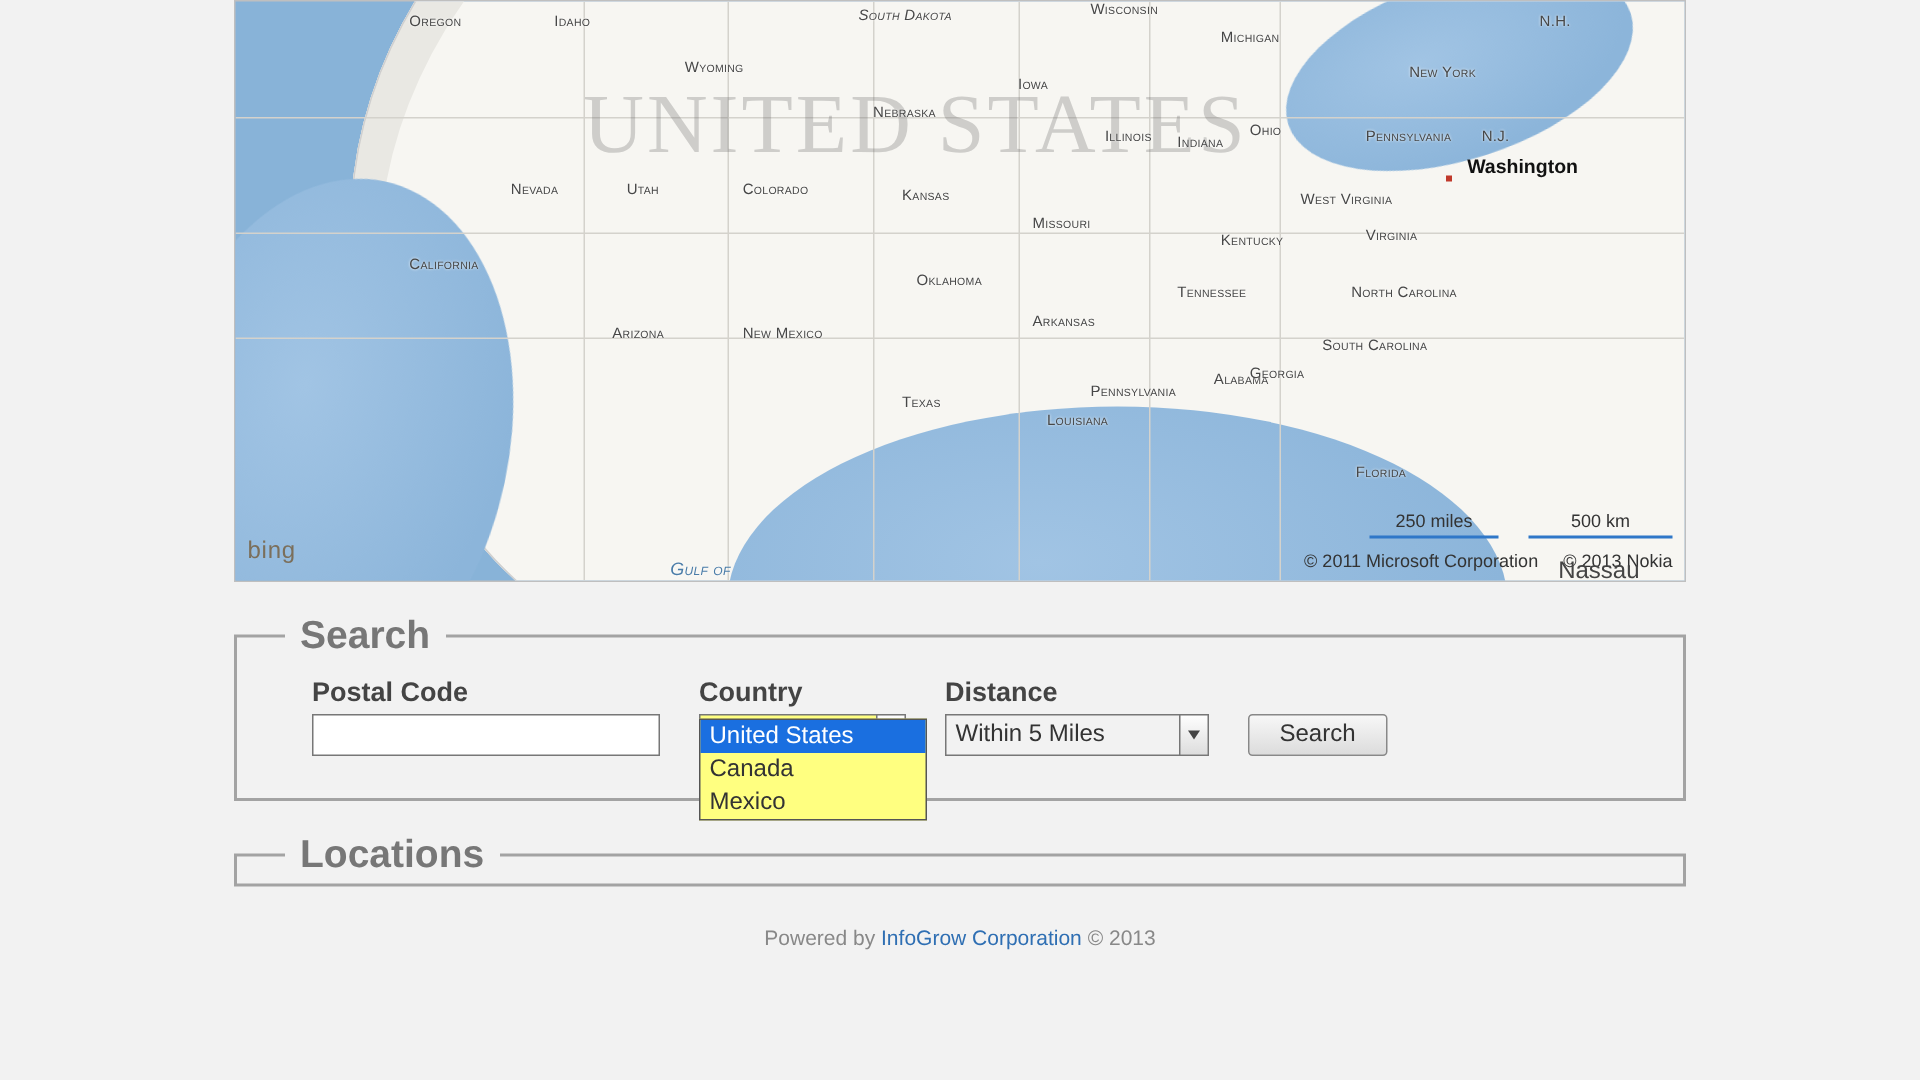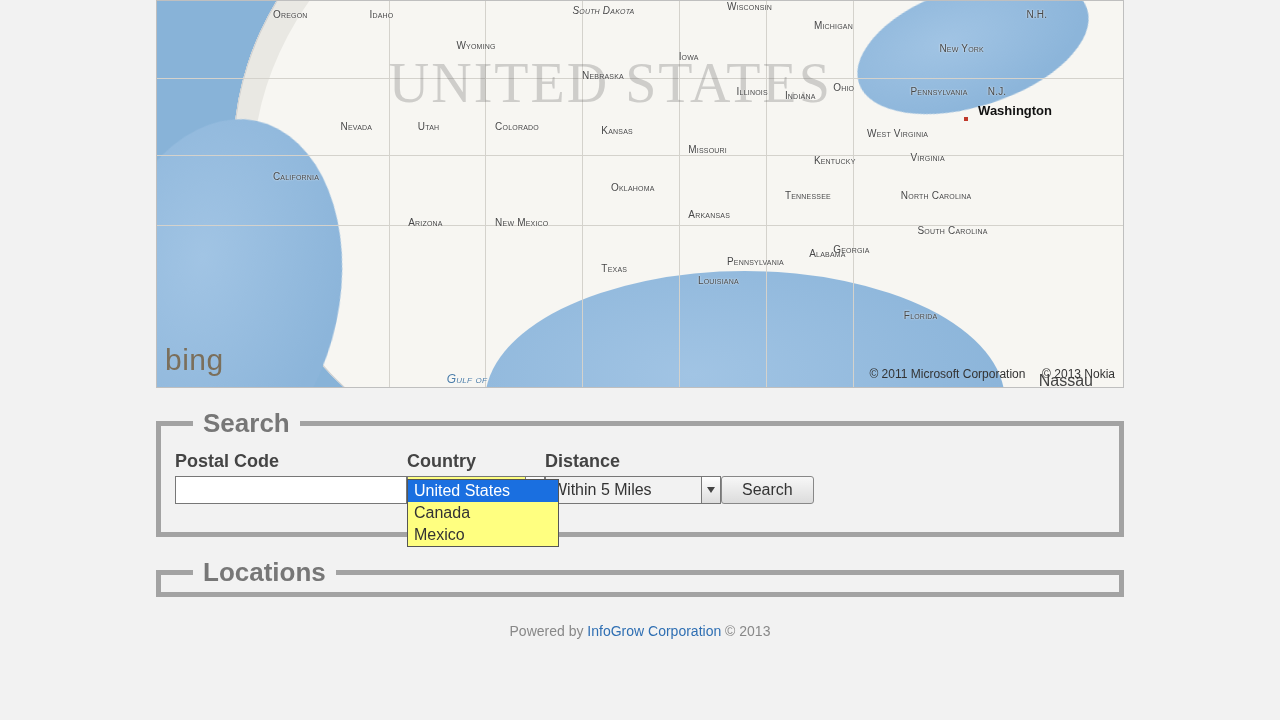--- a/index.html
+++ b/index.html
@@ -18,31 +18,31 @@
     transform:rotate(-4deg);
   }
   .water-blob { position:absolute; background:radial-gradient(ellipse at 40% 40%, #a1c4e4 0%, #8cb5da 70%); border-radius:50%; filter:blur(.5px); }
   .wb1 { width:240px; height:120px; left:72%; top:-4%; transform:rotate(-18deg); } 
   .wb2 { width:520px; height:260px; left:34%; top:70%; } 
   .wb3 { width:240px; height:360px; left:-6%; top:30%; transform:rotate(12deg); } 
   .us-watermark { position:absolute; left:24%; top:50px; font-size:56px; letter-spacing:2px; color:rgba(100,100,100,.28); font-family: Georgia, 'Times New Roman', serif; font-weight:400; }
   .state-label { position:absolute; font-size:10px; color:#474747; font-family:Verdana, Geneva, sans-serif; font-variant:small-caps; letter-spacing:.2px; text-shadow:0 0 2px #fff; pointer-events:none; }
   .capital-label { position:absolute; font-size:13px; color:#111; font-weight:700; }
   .capital-dot { position:absolute; width:4px; height:4px; background:#c0392b; }
-  .bing-logo { position:absolute; left:8px; bottom:10px; font-family:'Segoe UI',Arial; font-size:30px; color:#7b6f5b; letter-spacing:.5px; }
+  .bing-logo { position:absolute; left:8px; bottom:10px; font-family:'Segoe UI',Arial; font-size:16px; color:#7b6f5b; letter-spacing:.5px; }
   .nassau { position:absolute; right:30px; bottom:-3px; font-size:16px; color:#444; }
   .credits { position:absolute; right:8px; bottom:6px; font-size:12px; color:#333; background:rgba(242,242,242,.0); }
   .scale-wrap { position:absolute; right:8px; bottom:28px; display:flex; gap:20px; align-items:flex-end; }
   .scale { text-align:center; font-size:12px; color:#333; }
   .scale .bar { height:2px; background:#2f77c8; margin-top:3px; }
 
-  fieldset.panel { border:5px solid #a3a3a3; margin:20px 0 0 0; padding:10px 14px 28px 14px; position:relative; }
+  fieldset.panel { border:2px solid #a3a3a3; margin:20px 0 0 0; padding:10px 14px 28px 14px; position:relative; }
   fieldset.panel > legend { padding:0 10px; font-size:26px; font-weight:700; color:#777; margin-left:18px; }
 
-  .search-row { display:flex; align-items:flex-end; margin-top:2px;}
+  .search-row { display:flex; gap:26px; align-items:flex-end; margin-top:2px;margin-left:36px;}
   .field label { display:block; font-weight:700; font-size:18px; color:#444; margin-bottom:4px; }
   .input { border:1px solid #777; background:#fff; height:28px; font-size:16px; padding:2px 6px; }
   .postal .input { width:232px; }
   .select-wrap { display:flex; }
   .select-val { border:1px solid #777; border-right:none; height:28px; padding:2px 6px; font-size:16px; display:flex; align-items:center; }
   .select-btn { width:20px; height:28px; border:1px solid #777; display:flex; align-items:center; justify-content:center; background:linear-gradient(#fefefe,#ddd); cursor:pointer; }
   .tri { width:0; height:0; border-left:4px solid transparent; border-right:4px solid transparent; border-top:6px solid #444; }
   .country .select-val { background:#ffff80; width:118px; }
   .distance .select-val { width:156px; }
 
@@ -111,37 +111,47 @@
         <div class="state-label" style="left: 59%; top: 0%;">Wisconsin</div>
         <div class="state-label" style="left: 60%; top: 22%;">Illinois</div>
         <div class="state-label" style="left: 65%; top: 23%;">Indiana</div>
         <div class="state-label" style="left: 68%; top: 5%;">Michigan</div>
         <div class="state-label" style="left: 70%; top: 21%;">Ohio</div>
         <div class="state-label" style="left: 68%; top: 40%;">Kentucky</div>
         <div class="state-label" style="left: 65%; top: 49%;">Tennessee</div>
         <div class="state-label" style="left: 64%; top: 64%; margin-left: 34px;">Alabama</div>
         <div class="state-label" style="left: 70%; top: 63%;">Georgia</div>
         <div class="state-label" style="left: 74%; top: 80%; padding-left: 32px;">Florida</div>
-        <div class="state-label" style="left: 75%; top: 58%; margin-left: 36px;">South Carolina</div>
+        <div class="state-label" style="left: 75%; top: 58%;">South Carolina</div>
         <div class="state-label" style="left: 77%; top: 49%;">North Carolina</div>
         <div class="state-label" style="left: 78%; top: 39%; text-align: center;">Virginia</div>
         <div class="state-label" style="left: 73.5%; top: 33%;">West Virginia</div>
         <div class="state-label" style="left: 78%; top: 22%;">Pennsylvania</div>
         <div class="state-label" style="left: 81%; top: 11%;">New York</div>
         <div class="state-label" style="left: 86%; top: 22%;">N.J.</div>
         <div class="state-label" style="left: 90%; top: 2%;">N.H.</div>
       </div>
 
     <div class="capital-dot" style="left:83.5%; top:30%"></div>
     <div class="capital-label" style="left:85%; top:26.5%">Washington</div>
 
     <div class="state-label" style="left:30%; top:96%; color:#4a7ca8; font-style:italic; font-size:12px">Gulf of</div>
 
     <div class="bing-logo">bing</div>
 
+    <div class="scale-wrap">
+      <div class="scale">
+        <span>250 miles</span>
+        <div class="bar" id="bar-miles" style="width: 86px;"></div>
+      </div>
+      <div class="scale">
+        <span>500 km</span>
+        <div class="bar" id="bar-km" style="width: 96px;"></div>
+      </div>
+    </div>
     <div class="credits">
       <span>© 2011 Microsoft Corporation</span>
       &nbsp;&nbsp;&nbsp;
       <span>© 2013 Nokia</span>
     </div>
     <div class="nassau">Nassau</div>
   </div>
 
   <fieldset class="panel">
     <legend>Search</legend>

